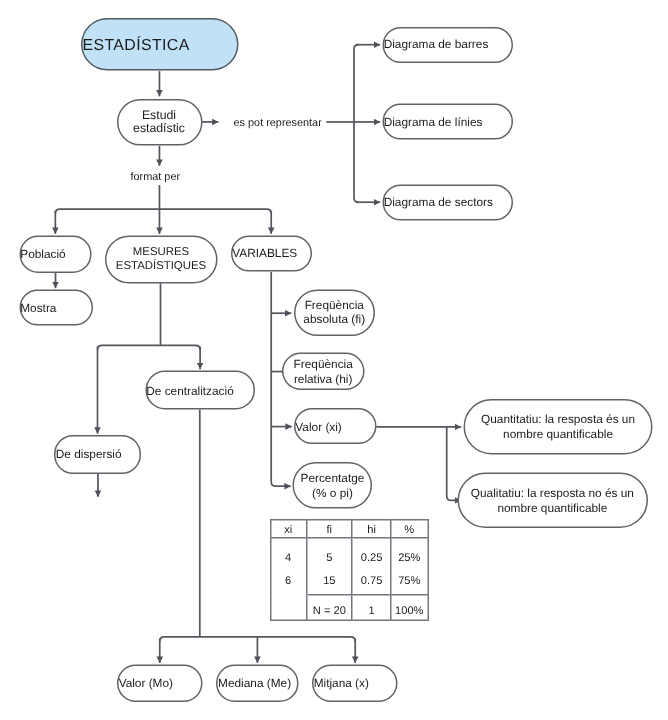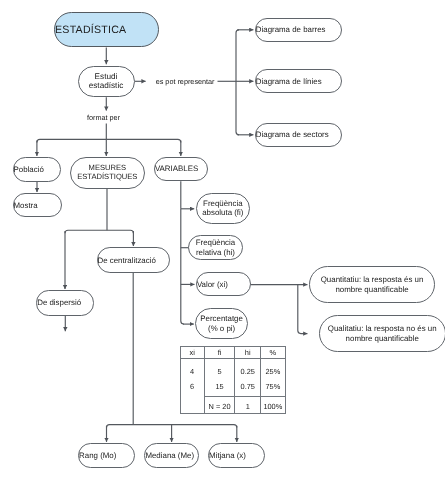--- a/index.html
+++ b/index.html
@@ -28,21 +28,21 @@
   #n-meas{left:69.8px;top:156.7px;width:75.1px;height:32.1px;border-radius:16.05px;font-size:7.6px;}
   #n-vars{left:153.9px;top:157.1px;width:54.5px;height:24.1px;border-radius:12.05px;font-size:7.9px;}
   #n-disp{left:36.2px;top:290.3px;width:57.6px;height:25.3px;border-radius:12.65px;font-size:7.9px;}
   #n-rang{left:36.5px;top:332.4px;width:57.6px;height:24.7px;border-radius:12.35px;font-size:7.9px;}
   #n-centr{left:96.5px;top:247.3px;width:73.5px;height:25.8px;border-radius:12.9px;font-size:7.9px;}
   #n-fabs{left:195.6px;top:192.5px;width:54.5px;height:31.5px;border-radius:15.75px;font-size:7.9px;}
   #n-frel{left:188px;top:235.1px;width:54.9px;height:25.2px;border-radius:12.6px;font-size:7.9px;}
   #n-valor{left:195.9px;top:272.4px;width:54.9px;height:24px;border-radius:12px;font-size:7.9px;}
   #n-pct{left:195.2px;top:308.3px;width:52.9px;height:31px;border-radius:15.5px;font-size:7.9px;}
   #n-quant{left:308.8px;top:265.8px;width:126.5px;height:37.7px;border-radius:18.85px;font-size:7.9px;}
-  #n-qual{left:319px;top:314.8px;width:126.5px;height:37.7px;border-radius:18.85px;font-size:7.9px;}
+  #n-qual{left:305px;top:314.8px;width:126.5px;height:37.7px;border-radius:18.85px;font-size:7.9px;}
   #n-moda{left:78.1px;top:443.1px;width:56.8px;height:25.2px;border-radius:12.6px;font-size:7.9px;}
   #n-mediana{left:144.4px;top:443.2px;width:54.4px;height:24.8px;border-radius:12.4px;font-size:7.9px;}
   #n-mitjana{left:208.1px;top:443.1px;width:57.3px;height:25.2px;border-radius:12.6px;font-size:7.9px;}
 
   #lbl-represent{left:155.7px;top:77.6px;}
   #lbl-format{left:87px;top:113.8px;}
 
   #freq-table{left:179.5px;top:345.8px;width:106px;font-size:7.4px;
               border-collapse:collapse;table-layout:fixed;}
   #freq-table td{border:1px solid #72777d;padding:0;text-align:center;vertical-align:middle;}
@@ -155,21 +155,21 @@
   <div class="node" id="n-pct">
       <span>Percentatge (% o pi)</span>
     </div>
   <div class="node" id="n-quant">
       <span>Quantitatiu: la resposta és un nombre quantificable</span>
     </div>
   <div class="node" id="n-qual">
       <span>Qualitatiu: la resposta no és un nombre quantificable</span>
     </div>
   <div class="node" id="n-moda">
-      <span>Rang (Mo)</span>
+      <span>Valor (Mo)</span>
     </div>
   <div class="node" id="n-mediana">
       <span>Mediana (Me)</span>
     </div>
   <div class="node" id="n-mitjana">
       <span>Mitjana (x)</span>
     </div>
 
   <div class="wirelabel" id="lbl-represent">es pot representar</div>
   <div class="wirelabel" id="lbl-format">format per</div>

